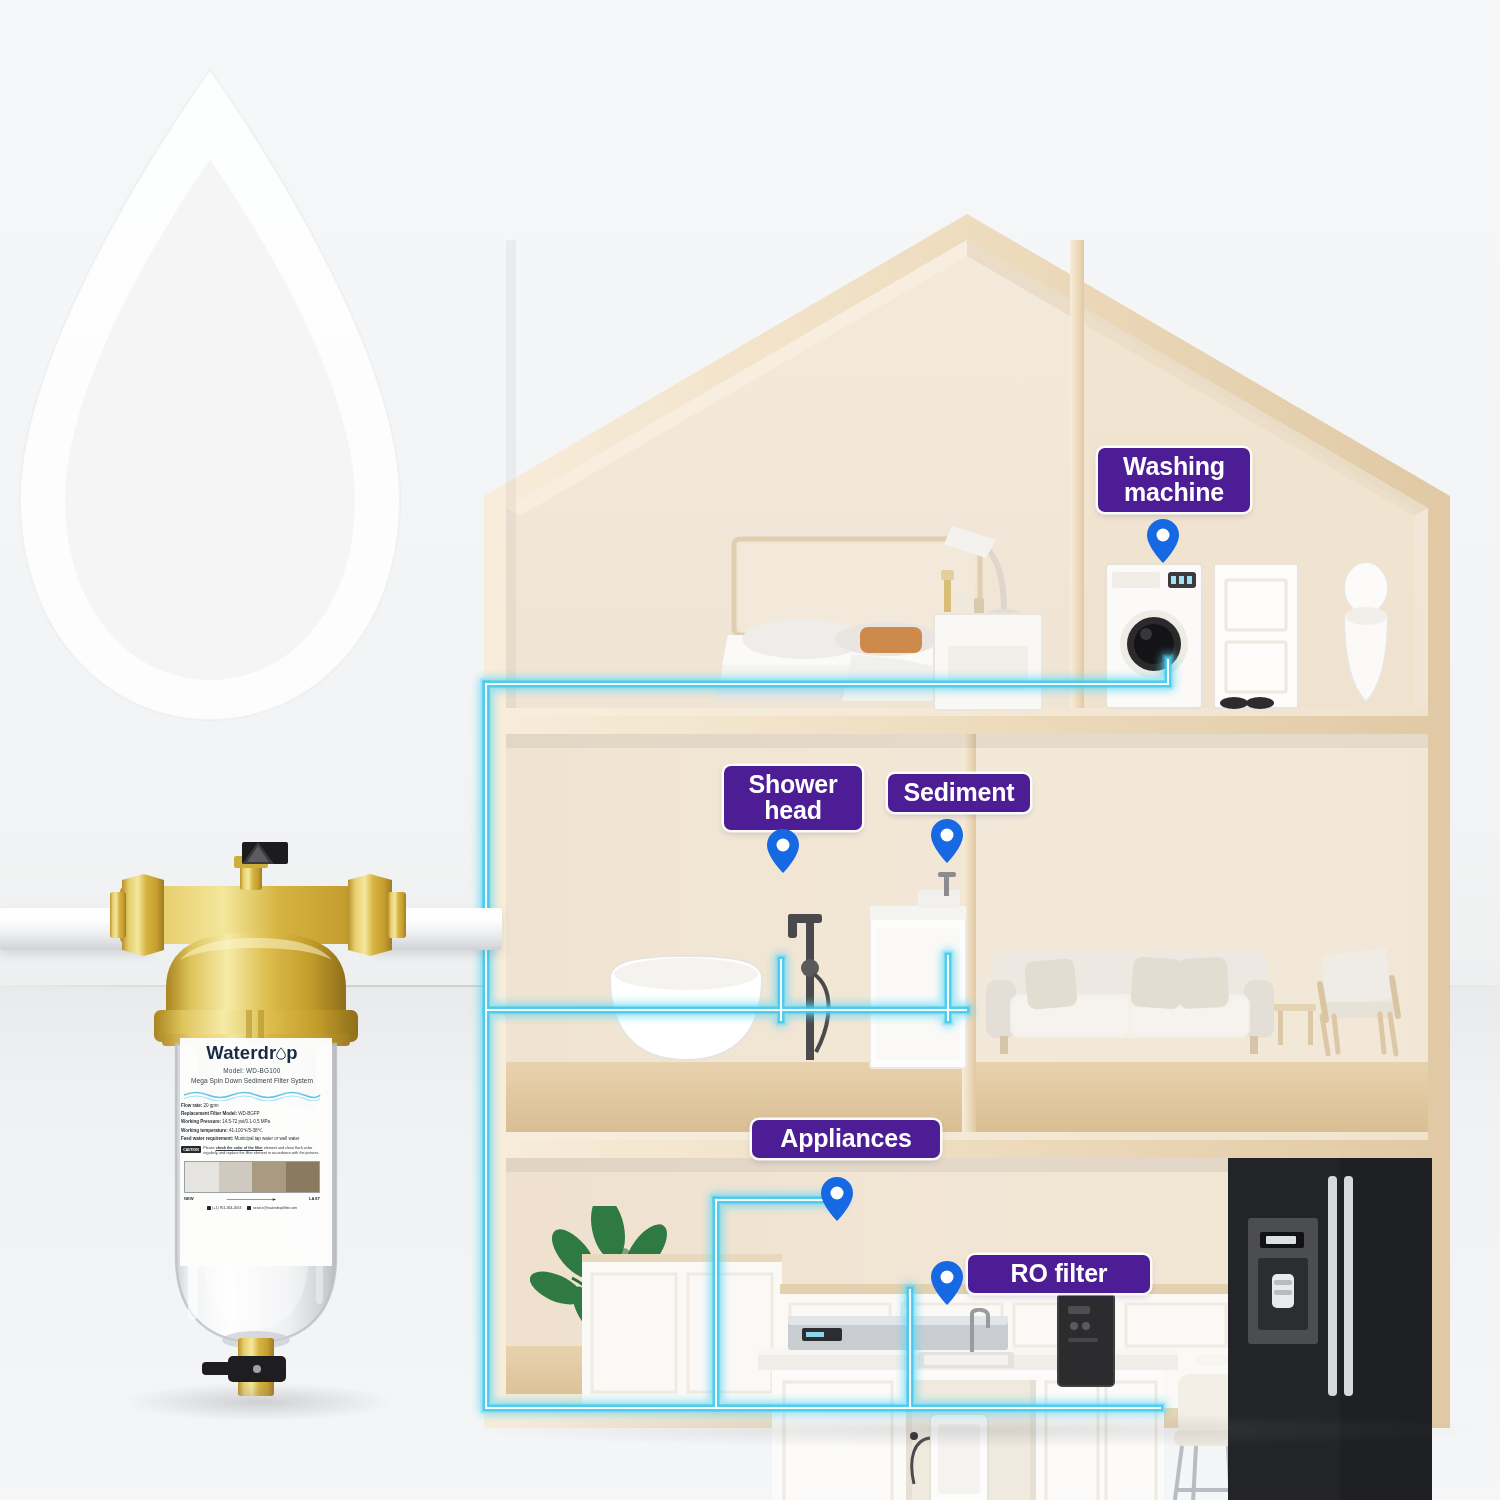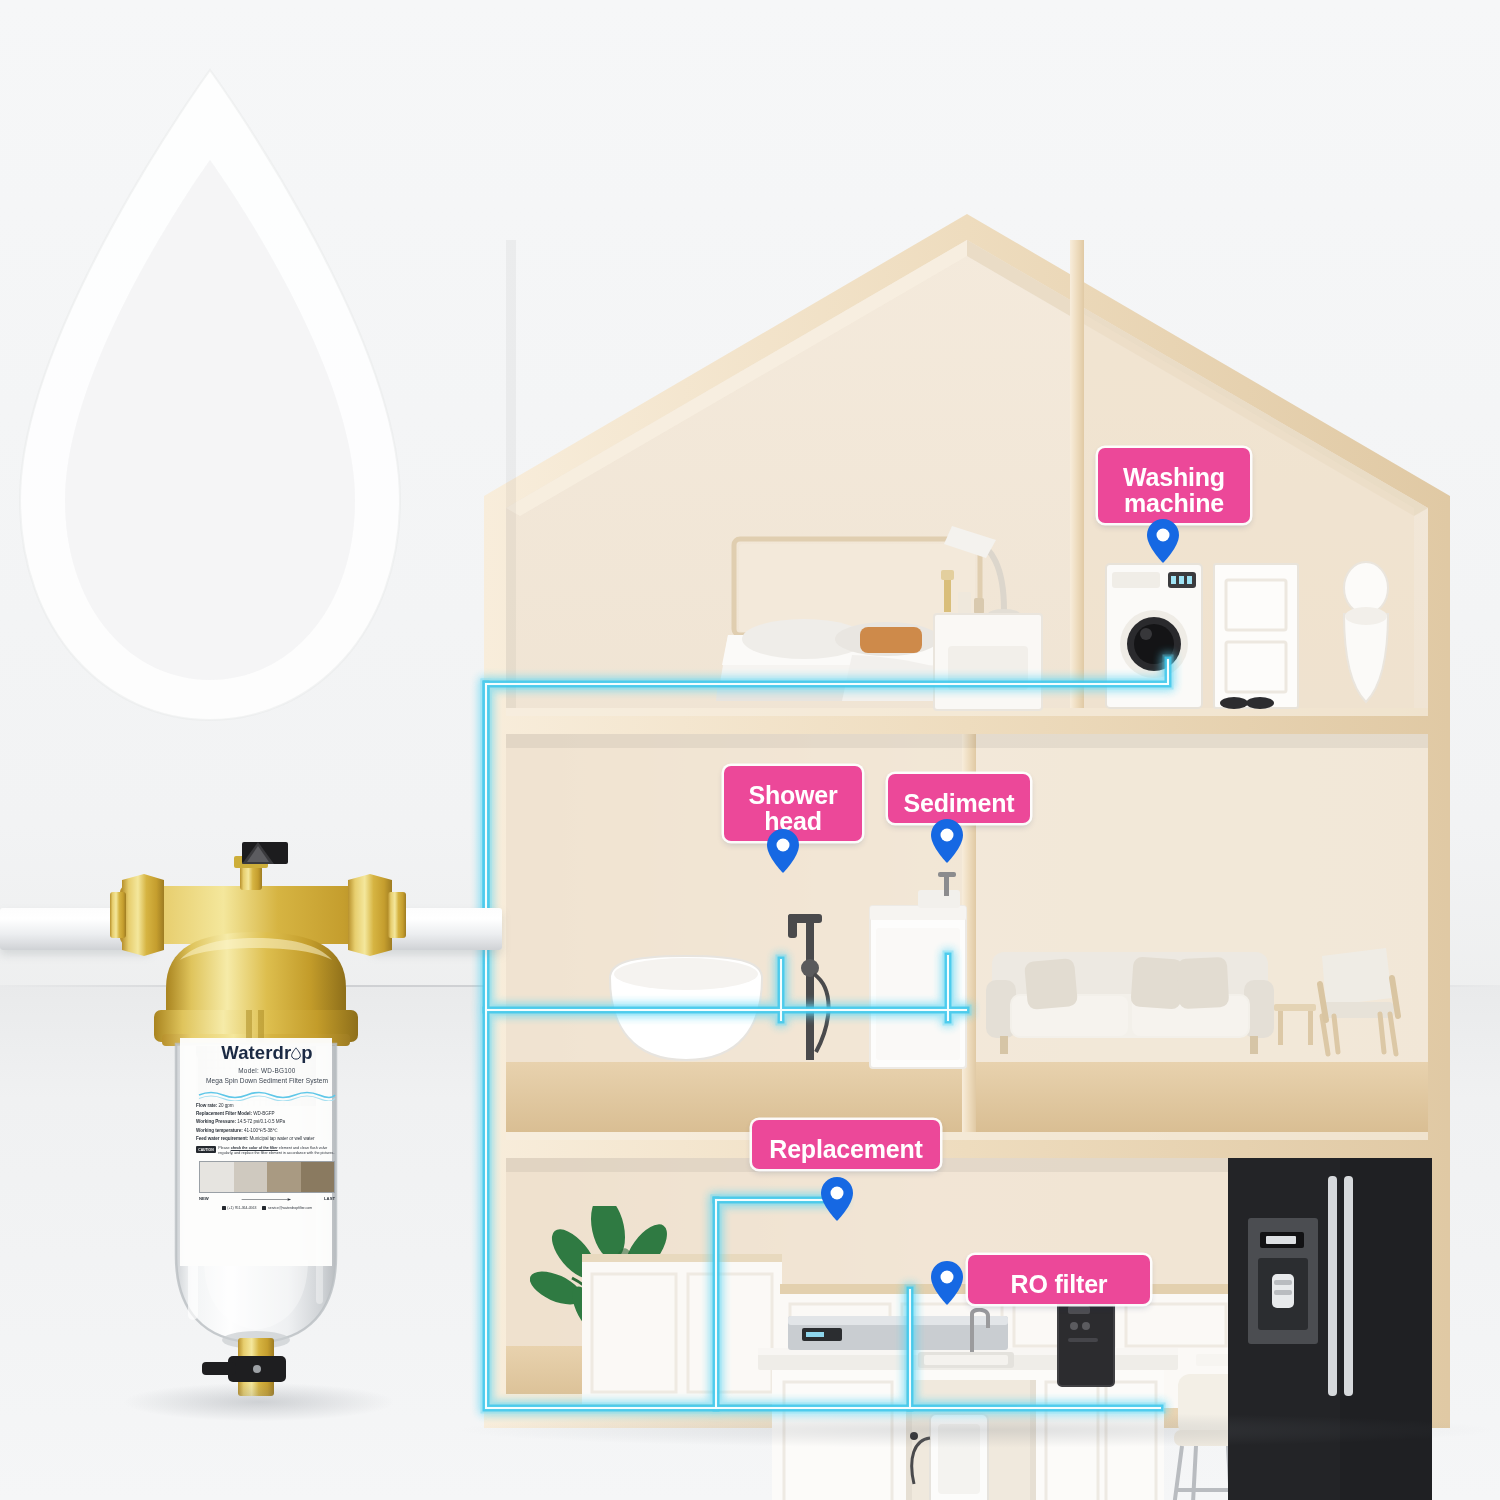--- a/index.html
+++ b/index.html
@@ -26,42 +26,42 @@
     letter-spacing:-.5px;white-space:pre-line;}
 
   
   .house{position:absolute;left:462px;top:196px;width:1010px;height:1232px;}
   .house svg{position:absolute;inset:0;width:100%;height:100%;display:block;}
 
   
   .fx{position:absolute;}
 
   
-  .badge{position:absolute;background:#ec4899;border-radius:7px;
+  .badge{position:absolute;background:#4c1d95;border-radius:7px;
     color:#fff;font-weight:700;text-align:center;
-    padding:16px 11px 7px;line-height:1.04;white-space:pre-line;
+    padding:5px 11px 7px;line-height:1.04;white-space:pre-line;
     box-shadow:0 0 0 2.5px rgba(255,255,255,.92),0 3px 7px rgba(10,40,90,.22);
     letter-spacing:-.2px;}
   .pin{position:absolute;width:34px;height:46px;}
   .pin svg{width:100%;height:100%;display:block;}
 
   
   .product{position:absolute;left:92px;top:840px;width:330px;height:590px;}
   .product svg{position:absolute;inset:0;width:100%;height:100%;display:block;}
   .inpipe{position:absolute;left:0;top:908px;width:150px;height:42px;
     background:linear-gradient(180deg,#fdfdfd 0%,#ffffff 26%,#eceef0 62%,#d9dbde 88%,#cfd2d5 100%);
     border-radius:3px;
     box-shadow:0 5px 9px rgba(140,145,152,.26);}
   .outpipe{position:absolute;left:372px;top:908px;width:130px;height:42px;
     background:linear-gradient(180deg,#fdfdfd 0%,#ffffff 26%,#eceef0 62%,#d9dbde 88%,#cfd2d5 100%);
     border-radius:3px;
     box-shadow:0 5px 9px rgba(140,145,152,.26);}
 
   
-  .label{position:absolute;left:191px;top:1042px;width:152px;height:222px;
+  .label{position:absolute;left:176px;top:1042px;width:152px;height:222px;
     color:#2c3136;text-align:center;}
   .lb-logo{font-size:18.5px;font-weight:700;color:#1b2a44;letter-spacing:.1px;
     line-height:1;margin-top:2px;}
   .lb-model{font-size:6.4px;color:#3b4450;margin-top:4.5px;letter-spacing:.25px;}
   .lb-sub{font-size:6.6px;color:#3b4450;margin-top:3px;letter-spacing:.05px;}
   .lb-wave{height:11px;margin:3px 0 4px;}
   .lb-specs{text-align:left;padding:0 5px;}
   .lb-specs div{font-size:4.6px;color:#2d333b;line-height:1.78;letter-spacing:-.05px;
     white-space:nowrap;overflow:hidden;}
   .lb-specs b{font-weight:700;}
@@ -475,21 +475,21 @@
   </div>
 
   <div class="badge" style="left:888px;top:774px;width:120px;font-size:25px">Sediment</div>
   <div class="pin" style="left:930px;top:818px">
     <svg viewBox="0 0 34 46">
         <path d="M17 1 C8 1 1 8 1 17 C1 29 17 45 17 45 C17 45 33 29 33 17 C33 8 26 1 17 1 Z" fill="#1668E3"></path>
         <circle cx="17" cy="17" r="6.5" fill="#fff"></circle>
       </svg>
   </div>
 
-  <div class="badge" style="left:752px;top:1120px;width:166px;font-size:25px">Replacement</div>
+  <div class="badge" style="left:752px;top:1120px;width:166px;font-size:25px">Appliances</div>
   <div class="pin" style="left:820px;top:1176px">
     <svg viewBox="0 0 34 46">
         <path d="M17 1 C8 1 1 8 1 17 C1 29 17 45 17 45 C17 45 33 29 33 17 C33 8 26 1 17 1 Z" fill="#1668E3"></path>
         <circle cx="17" cy="17" r="6.5" fill="#fff"></circle>
       </svg>
   </div>
 
   <div class="badge" style="left:968px;top:1255px;width:160px;font-size:25px">RO filter</div>
   <div class="pin" style="left:930px;top:1260px">
     <svg viewBox="0 0 34 46">

